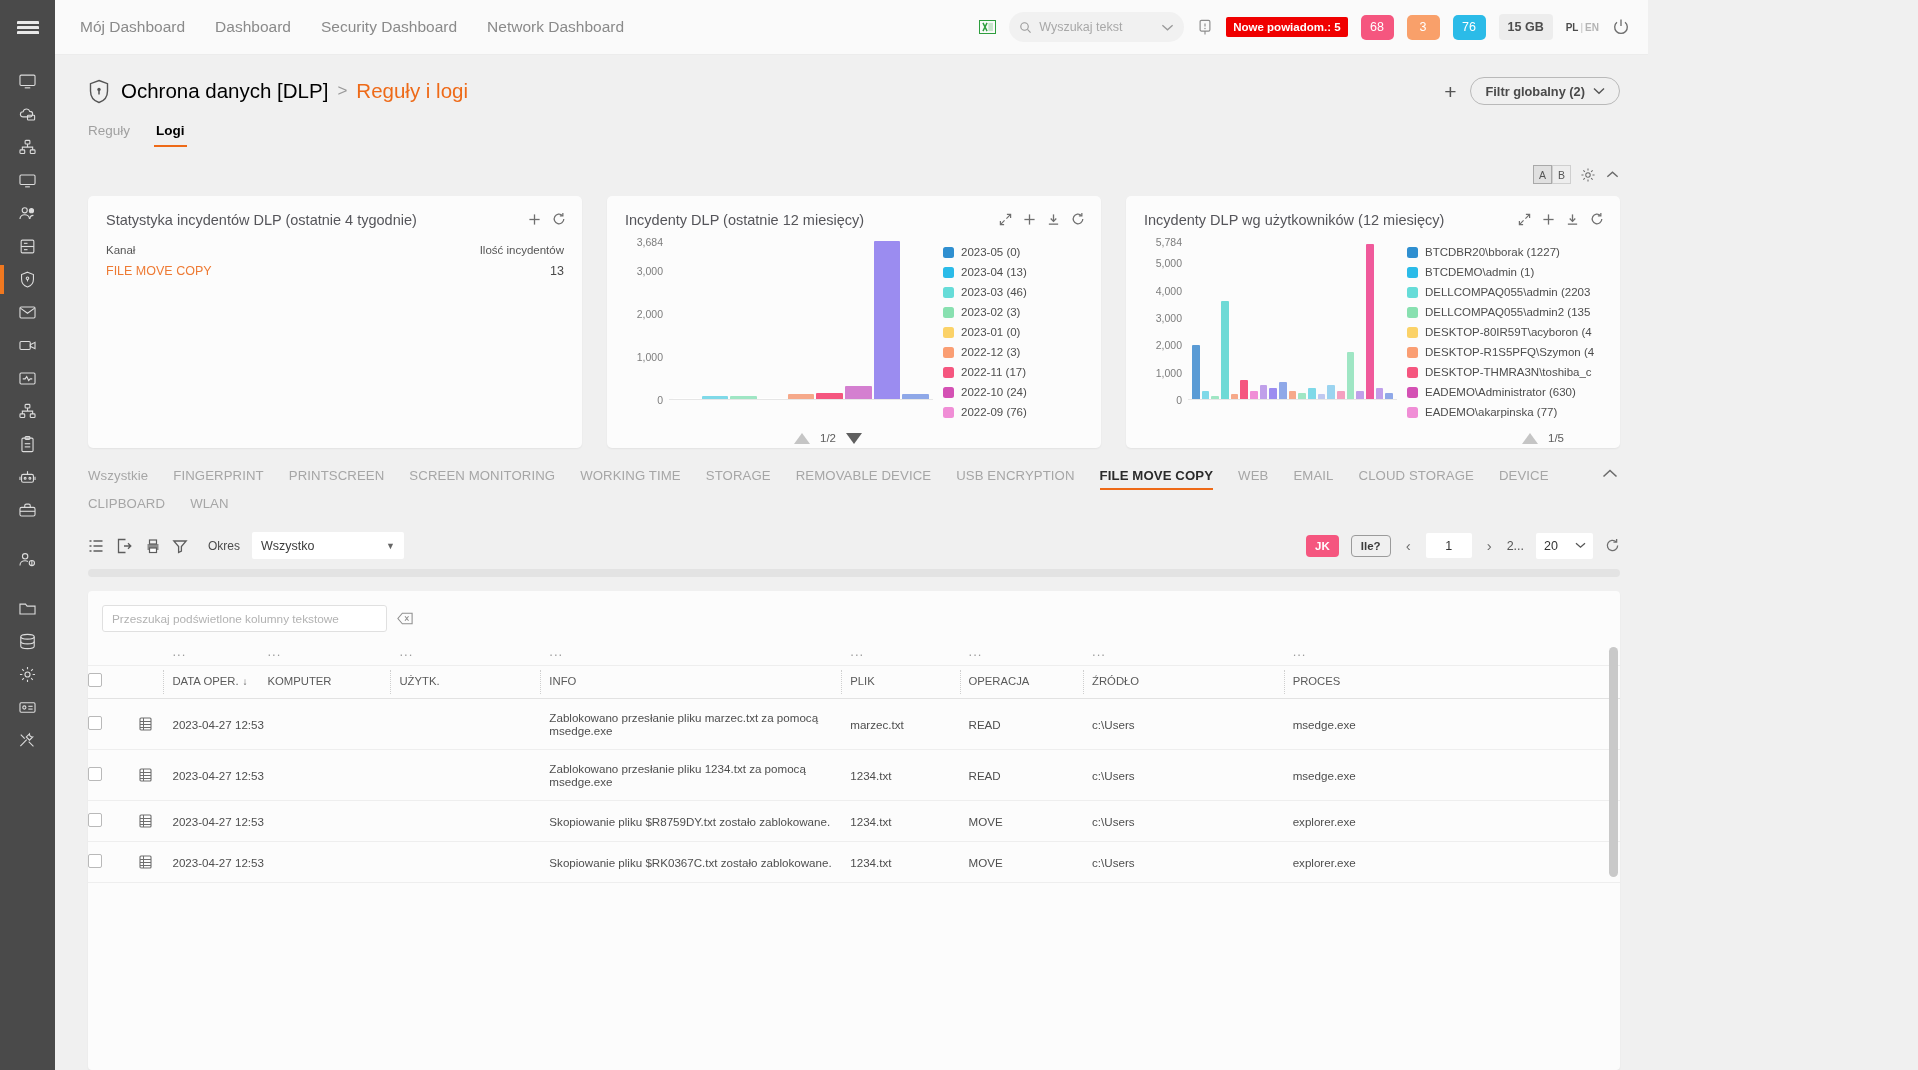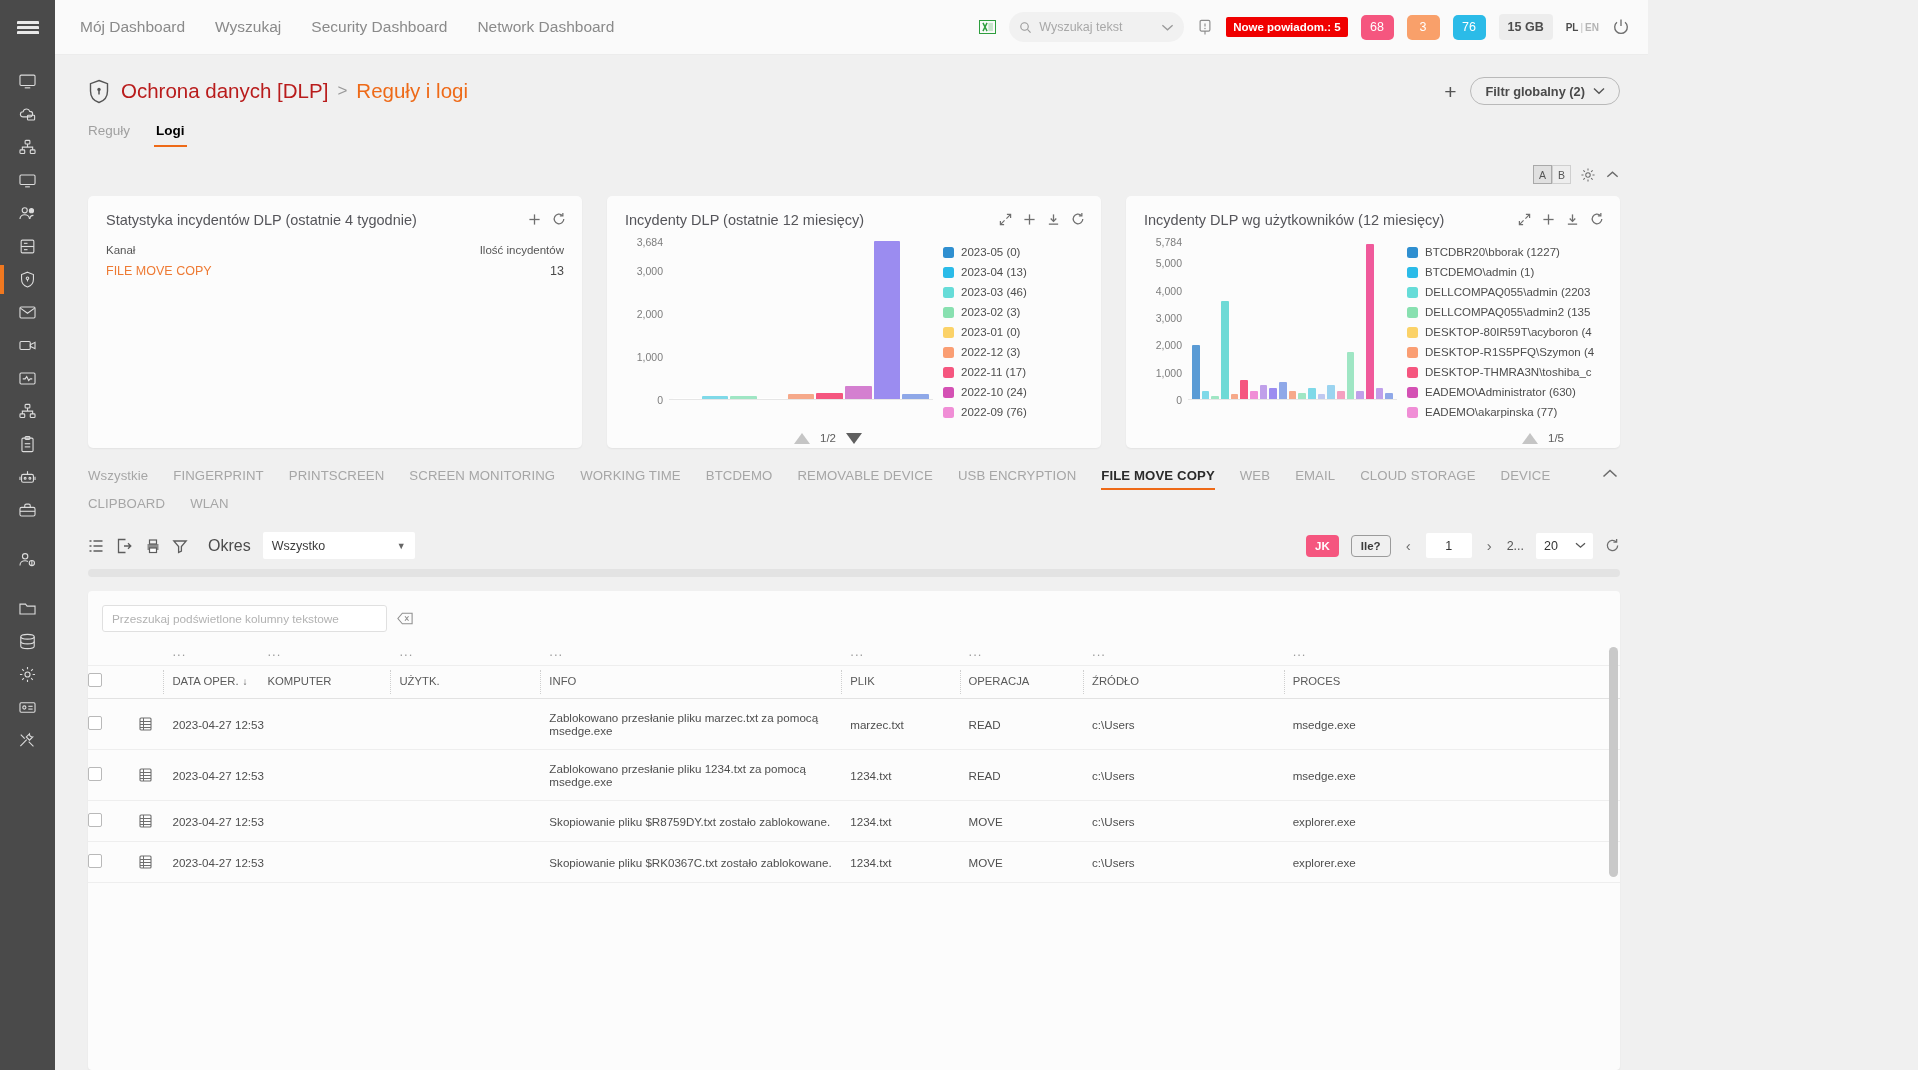--- a/index.html
+++ b/index.html
@@ -79,21 +79,21 @@
   .lang .sep { color: #c0c0c0; font-weight: 400; margin: 0 2px; }
   .lang .off { color: #b4b4b4; }
   .power { width: 18px; height: 18px; cursor: pointer; }
 
   
   .page-head {
     padding: 22px 28px 0 33px; flex-shrink: 0;
   }
   .crumbrow { display: flex; align-items: center; }
   .crumbrow .shield { width: 22px; height: 25px; margin-right: 11px; }
-  .crumb-main { font-size: 20.5px; color: #b91c1c; }
+  .crumb-main { font-size: 20.5px; color: #000000; }
   .crumb-sep { font-size: 17px; color: #9a9a9a; margin: 0 9px; }
   .crumb-cur { font-size: 20.5px; color: #ee6a18; font-weight: 500; }
   .head-right { margin-left: auto; display: flex; align-items: center; gap: 14px; }
   .plus-btn { font-size: 21px; color: #555; cursor: pointer; line-height: 1; font-weight: 300;}
   .filter-pill {
     border: 1px solid #b9b9b9; border-radius: 16px; height: 28px;
     display: flex; align-items: center; gap: 8px; padding: 0 14px;
     font-size: 12.8px; font-weight: 700; color: #4a4a4a; cursor: pointer;
   }
 
@@ -174,21 +174,21 @@
   .chan.active::after {
     content: ""; position: absolute; left: 0; right: 0; bottom: 2px; height: 2.5px; background: #ee6a18;
   }
   .chan-collapse { width: 20px; height: 20px; margin-left: 12px; cursor: pointer; flex-shrink: 0; }
 
   
   .grid-tools {
     display: flex; align-items: center; padding: 12px 28px 0 33px; gap: 12px; flex-shrink: 0;
   }
   .gt-ico { width: 16px; height: 16px; cursor: pointer; }
-  .okres-lbl { font-size: 16px; color: #4c4c4c; margin-left: 8px; text-align: right; }
+  .okres-lbl { font-size: 12px; color: #4c4c4c; margin-left: 8px; text-align: right; }
   .okres-sel {
     width: 152px; height: 27px; background: #fff; border: none; border-radius: 2px;
     display: flex; align-items: center; padding: 0 9px; font-size: 12.5px; color: #3c3c3c;
     cursor: pointer; position: relative;
   }
   .okres-sel .caret { position: absolute; right: 9px; font-size: 9px; color: #666; }
   .gt-spacer { flex: 1; }
   .jk-badge {
     background: #f5567f; color: #fff; font-size: 11.5px; font-weight: 700;
     border-radius: 4px; padding: 5px 9px; cursor: pointer;
@@ -416,21 +416,21 @@
           </svg>
       </div>
     </div>
   </div>
 
   <div class="main">
 
     <div class="topbar">
       <div class="topnav">
         <a>Mój Dashboard</a>
-        <a>Wyszukaj</a>
+        <a>Dashboard</a>
         <a>Security Dashboard</a>
         <a>Network Dashboard</a>
       </div>
       <div class="topbar-spacer"></div>
       <div class="topbar-right">
         <div class="mail-ico">
           <svg viewBox="0 0 14 11">
               <path d="M2 1l4.5 9M6.5 1L2 10" stroke="#2e9e3e" stroke-width="1.6" fill="none"></path>
               <rect x="8" y="1" width="5" height="9" fill="#2e9e3e" opacity=".25"></rect>
             </svg>
@@ -717,21 +717,21 @@
       </div>
     </div>
 
     <div class="chan-wrap">
       <div class="chan-tabs" id="chanTabs">
           <div class="chan">Wszystkie</div>
           <div class="chan">FINGERPRINT</div>
           <div class="chan">PRINTSCREEN</div>
           <div class="chan">SCREEN MONITORING</div>
           <div class="chan">WORKING TIME</div>
-          <div class="chan">BTCDEMO</div>
+          <div class="chan">STORAGE</div>
           <div class="chan">REMOVABLE DEVICE</div>
           <div class="chan">USB ENCRYPTION</div>
           <div class="chan active">FILE MOVE COPY</div>
           <div class="chan">WEB</div>
           <div class="chan">EMAIL</div>
           <div class="chan">CLOUD STORAGE</div>
           <div class="chan">DEVICE</div>
           <div class="chan">CLIPBOARD</div>
           <div class="chan">WLAN</div>
         </div>

